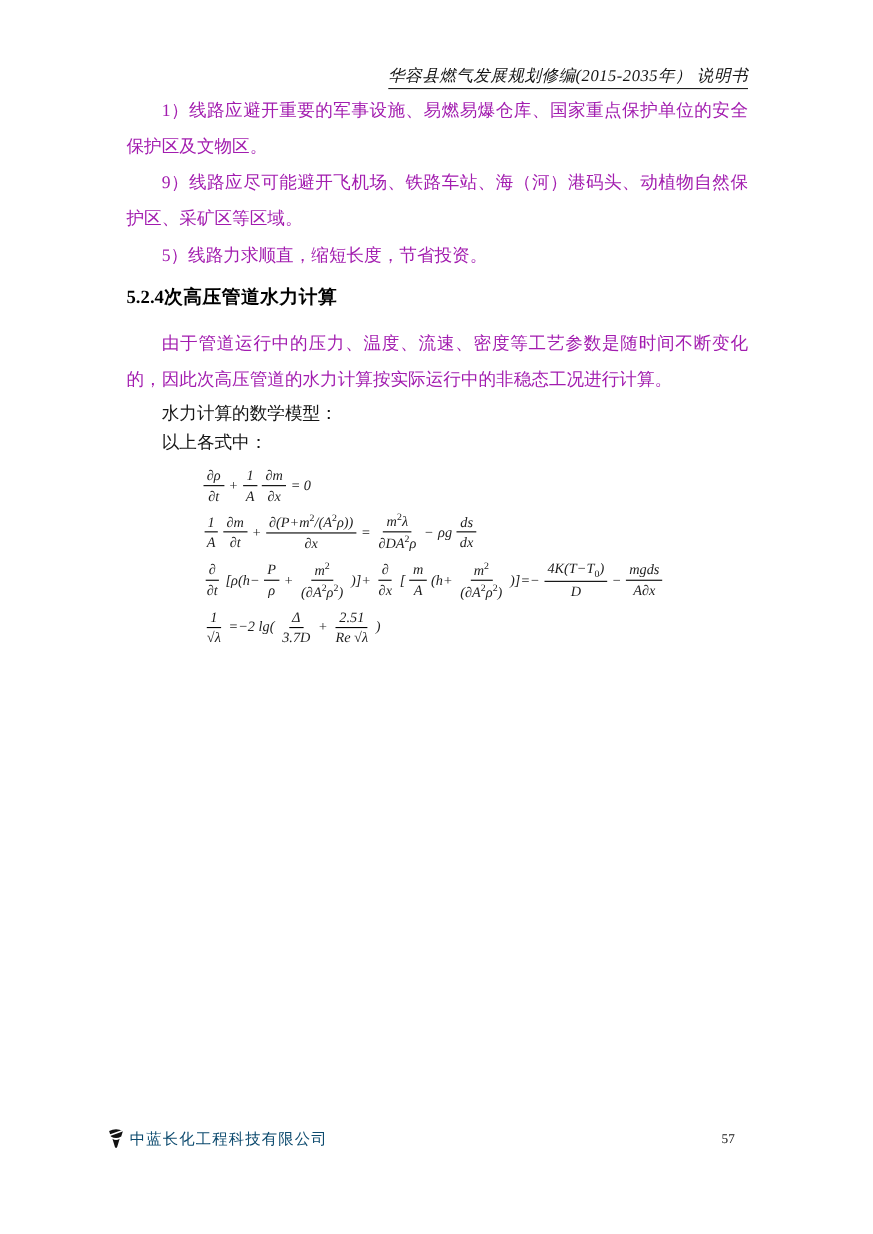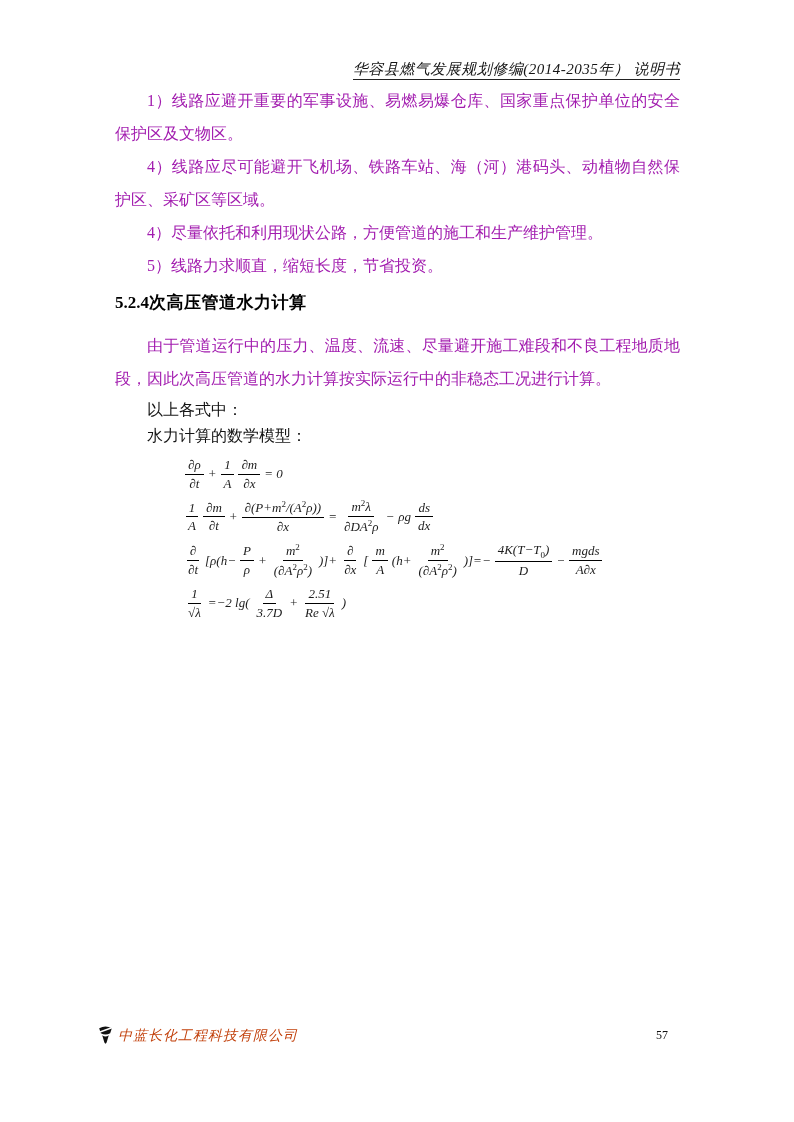--- a/index.html
+++ b/index.html
@@ -76,57 +76,55 @@
   
   .footer{
     position:absolute;
     left:98px;right:114px;top:1026px;
     display:flex;
     align-items:center;
   }
   .footer-left{display:flex;align-items:center;gap:5px;}
   .logo{width:15px;height:19px;display:inline-block;}
   .company{
-    font-style:italic;
     font-size:14px;
     letter-spacing:1px;
-    color:#c2410c;
+    color:#0c4a6e;
   }
   .page-num{
     margin-left:auto;
     margin-right:12px;
     font-family:Liberation Serif, serif;
     font-size:12px;
     color:#111;
   }
 </style>
 </head>
 <body>
 
 <div class="page">
 
   <div class="hdr">
-    <span class="hdr-text">华容县燃气发展规划修编(2014-2035年） 说明书</span>
+    <span class="hdr-text">华容县燃气发展规划修编(2015-2035年） 说明书</span>
   </div>
 
 
   <p class="body-p">1）线路应避开重要的军事设施、易燃易爆仓库、国家重点保护单位的安全保护区及文物区。</p>
-  <p class="body-p">4）线路应尽可能避开飞机场、铁路车站、海（河）港码头、动植物自然保护区、采矿区等区域。</p>
-  <p class="body-p">4）尽量依托和利用现状公路，方便管道的施工和生产维护管理。</p>
+  <p class="body-p">9）线路应尽可能避开飞机场、铁路车站、海（河）港码头、动植物自然保护区、采矿区等区域。</p>
   <p class="body-p">5）线路力求顺直，缩短长度，节省投资。</p>
 
 
 
   <h2 class="sec"><span class="sec-num">5.2.4</span><span class="sec-title">次高压管道水力计算</span></h2>
 
-  <p class="body-p">由于管道运行中的压力、温度、流速、尽量避开施工难段和不良工程地质地段，因此次高压管道的水力计算按实际运行中的非稳态工况进行计算。</p>
+  <p class="body-p">由于管道运行中的压力、温度、流速、密度等工艺参数是随时间不断变化的，因此次高压管道的水力计算按实际运行中的非稳态工况进行计算。</p>
 
   <div class="tight-lines">
+    <div class="line">水力计算的数学模型：</div>
     <div class="line">以上各式中：</div>
-    <div class="line">水力计算的数学模型：</div>
   </div>
 
   <div class="formula-block">
     <div class="formula">
         <span class="frac">
           <span class="num">∂ρ</span>
           <span class="den">∂t</span>
         </span>
         <span class="op">+</span>
         <span class="frac">

